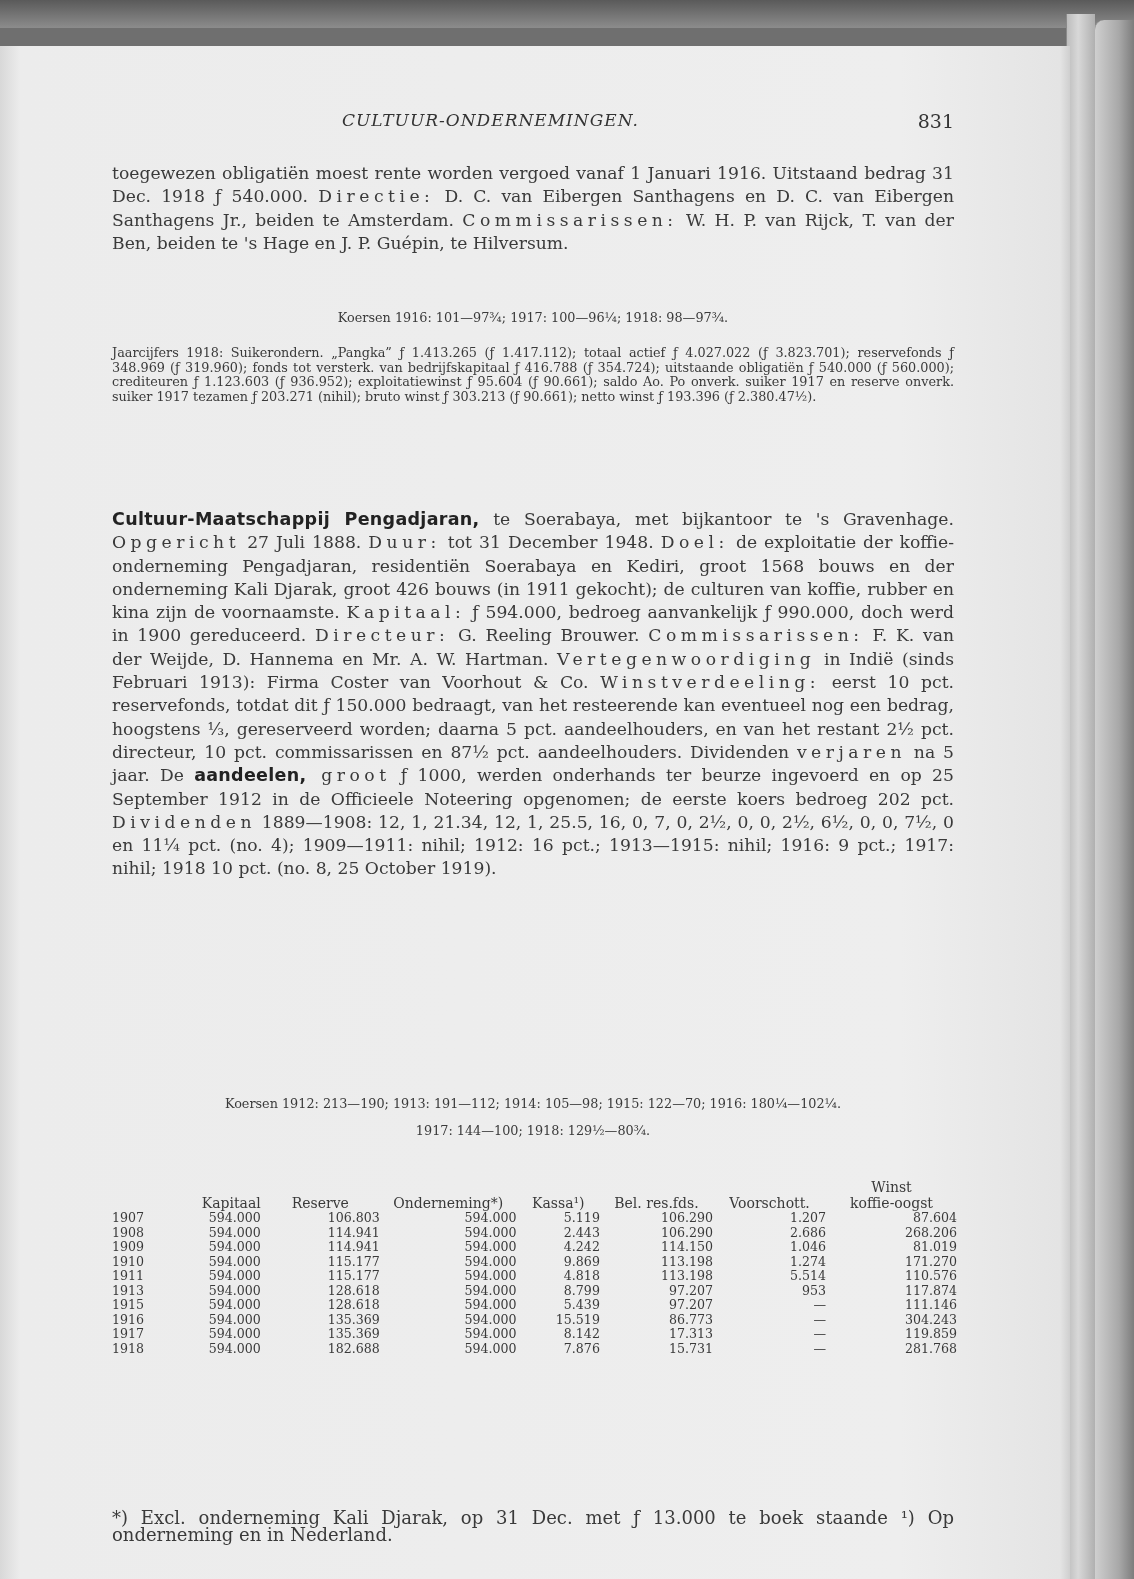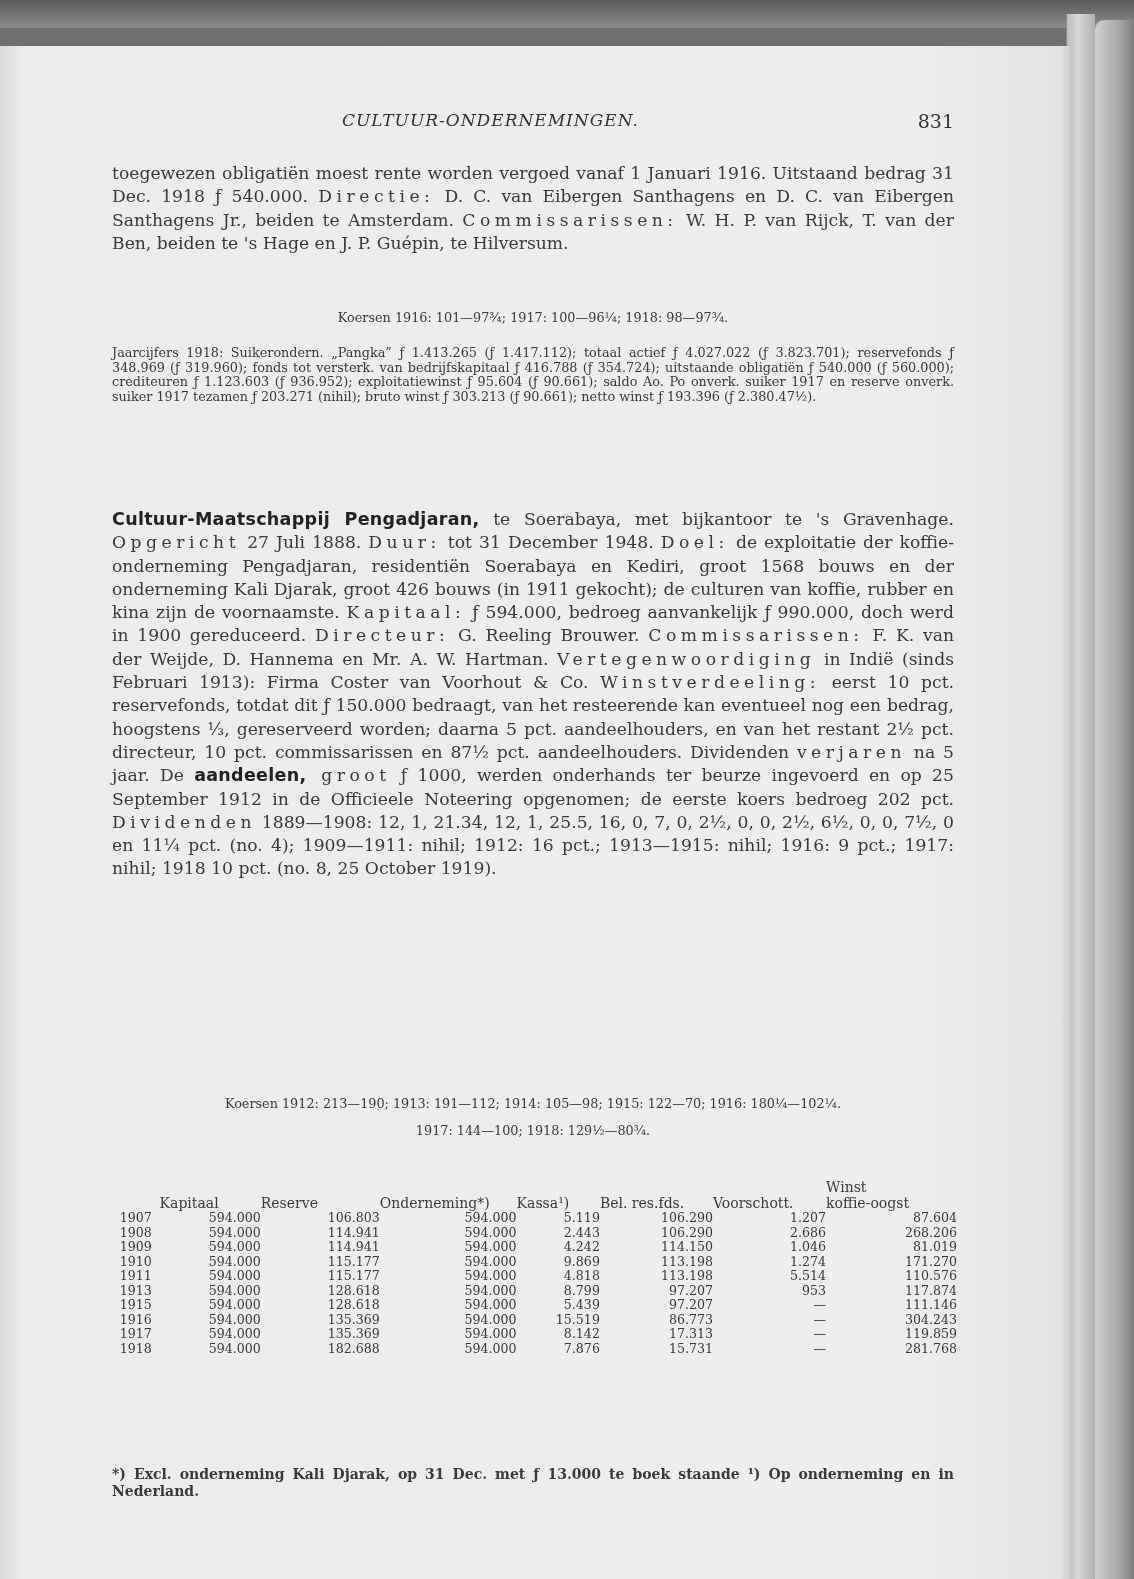--- a/index.html
+++ b/index.html
@@ -26,24 +26,24 @@
   .running-head { position: absolute; top: 64px; left: 0; width: 842px; height: 24px; }
   .running-title { position: absolute; left: 230px; top: 0; font-style: italic; font-size: 17px; letter-spacing: 1px; color: #333; }
   .page-number { position: absolute; right: 0; top: 0; font-size: 19px; color: #333; }
   p { margin: 0; }
   .para { position: absolute; left: 0; width: 842px; font-size: 17.2px; line-height: 23.3px; text-align: justify; color: #3a3a3a; }
   .spaced { letter-spacing: 4.5px; }
   .bold-sans { font-family: "DejaVu Sans", "Liberation Sans", sans-serif; font-weight: bold; font-size: 17.5px; color: #222; letter-spacing: 0.3px; }
   .small { position: absolute; left: 0; width: 842px; font-size: 12.8px; line-height: 14.6px; text-align: justify; color: #3a3a3a; }
   .centered { position: absolute; left: 0; width: 842px; text-align: center; font-size: 12.8px; color: #3a3a3a; }
   table.fin { position: absolute; left: 0; top: 1133px; width: 845px; border-collapse: collapse; font-size: 12.6px; color: #3a3a3a; }
-  table.fin th { font-weight: normal; font-size: 14px; padding: 0; line-height: 16px; vertical-align: bottom; text-align: left; white-space: nowrap; }
+  table.fin th { font-weight: normal; font-size: 14px; padding: 0; line-height: 16px; vertical-align: bottom; text-align: center; white-space: nowrap; }
   table.fin td { padding: 0; line-height: 14.5px; text-align: right; white-space: nowrap; }
-  table.fin td.yr { text-align: center; width: 40px; }
-  .footnote { position: absolute; left: 0; top: 1420px; width: 842px; font-size: 14px; line-height: 16.5px; color: #3a3a3a; text-align: justify; font-weight: bold; }
+  table.fin td.yr { text-align: left; width: 40px; }
+  .footnote { position: absolute; left: 0; top: 1464px; width: 842px; font-size: 18px; line-height: 16.5px; color: #3a3a3a; text-align: justify; }
 </style>
 </head>
 <body>
 
 <div class="top-shadow"></div>
 <div class="page-edge2"></div>
 <div class="page-edge1"></div>
 
 <div class="page">
   <div class="content">
@@ -69,21 +69,21 @@
     <div class="centered" style="top:1077px;">1917: 144—100; 1918: 129½—80¾.</div>
 
     <table class="fin">
       <thead>
         <tr>
           <th colspan="7"></th>
           <th>Winst</th>
         </tr>
         <tr>
           <th style="width:40px"></th>
-          <th style="width:85px;text-align:left">Kapitaal</th>
+          <th style="width:85px;text-align:right">Kapitaal</th>
           <th style="width:100px">Reserve</th>
           <th style="width:115px">Onderneming*)</th>
           <th style="width:70px">Kassa¹)</th>
           <th style="width:95px">Bel. res.fds.</th>
           <th style="width:95px">Voorschott.</th>
           <th style="width:110px">koffie-oogst</th>
         </tr>
       </thead>
       <tbody id="tbody">
         <tr>

